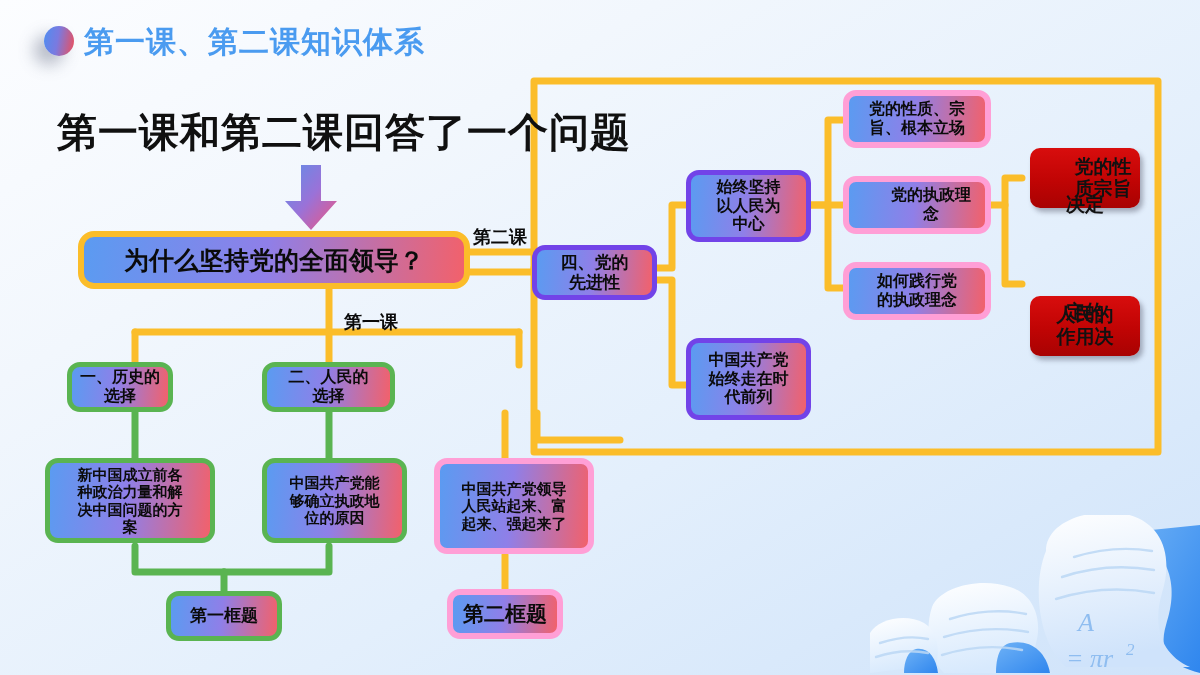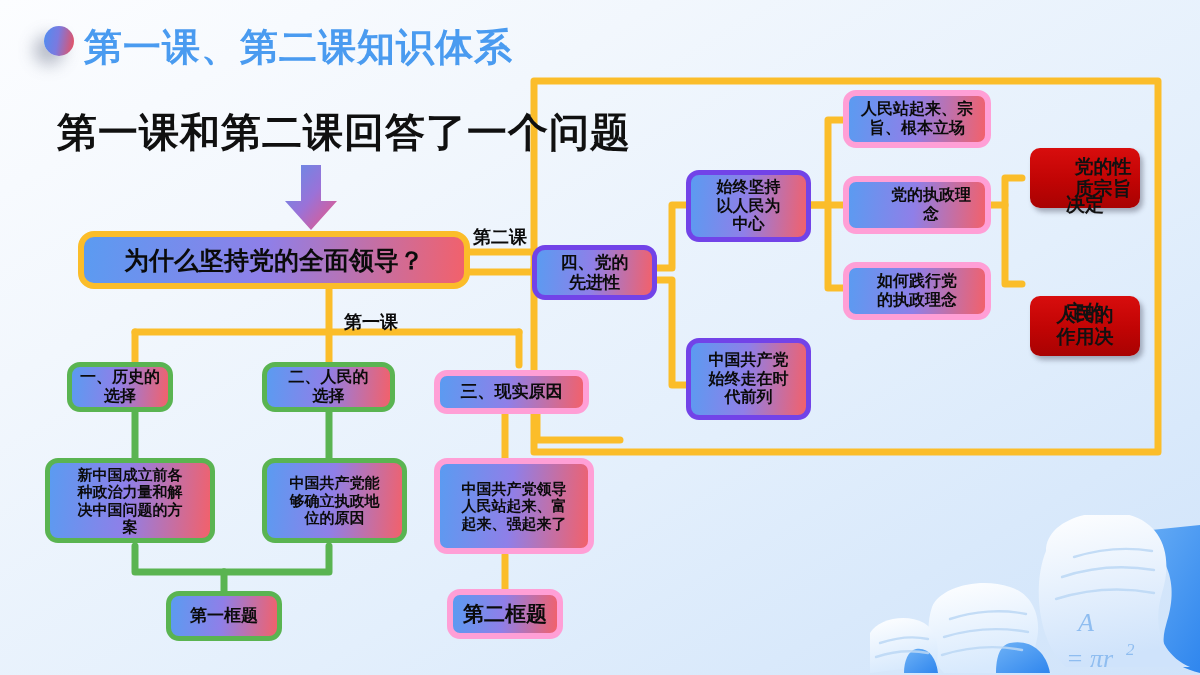--- a/index.html
+++ b/index.html
@@ -15,21 +15,21 @@
   .deco{position:absolute;right:0;bottom:0;width:330px;height:160px;pointer-events:none;}
 
   
   .hdr-bullet{
     position:absolute;left:44px;top:26px;width:30px;height:30px;border-radius:50%;
     background:linear-gradient(100deg,#4f8ef0 0%,#7a7ae0 45%,#ef4d58 100%);
     box-shadow:-10px 9px 16px rgba(90,100,125,.42);
   }
   .hdr-title{
     position:absolute;left:84px;top:22px;
-    font-size:38px;font-weight:bold;color:#4a9bf0;letter-spacing:1px;
+    font-size:30px;font-weight:bold;color:#4a9bf0;letter-spacing:1px;
     white-space:nowrap;
   }
   .big-title{
     position:absolute;left:57px;top:105px;
     font-size:40px;font-weight:bold;color:#101010;letter-spacing:1px;
     white-space:nowrap;
   }
 
   
   .arrow{position:absolute;left:283px;top:165px;width:56px;height:66px;}
@@ -139,23 +139,20 @@
   <div class="lbl" style="left:344px;top:310px;font-size:18px;">第一课</div>
 
   <div class="node n-green" style="left:67px;top:362px;width:106px;height:50px;font-size:16px;white-space:pre-line;">
     <span>一、历史的
 选择</span>
   </div>
   <div class="node n-green" style="left:262px;top:362px;width:133px;height:50px;font-size:16px;white-space:pre-line;">
     <span>二、人民的
 选择</span>
   </div>
-  <div class="node n-pink" style="left:434px;top:370px;width:155px;height:44px;font-size:17px;white-space:pre-line;">
-    <span>三、现实原因</span>
-  </div>
 
   <div class="node n-green" style="left:45px;top:458px;width:170px;height:85px;font-size:15px;white-space:pre-line;">
     <span>新中国成立前各
 种政治力量和解
 决中国问题的方
 案</span>
   </div>
   <div class="node n-green" style="left:262px;top:458px;width:145px;height:85px;font-size:15px;white-space:pre-line;">
     <span>中国共产党能
 够确立执政地
@@ -184,21 +181,21 @@
 以人民为
 中心</span>
   </div>
   <div class="node n-purple" style="left:686px;top:338px;width:125px;height:82px;font-size:16px;white-space:pre-line;">
     <span>中国共产党
 始终走在时
 代前列</span>
   </div>
 
   <div class="node n-pink" style="left:843px;top:90px;width:148px;height:58px;font-size:16px;white-space:pre-line;">
-    <span>人民站起来、宗
+    <span>党的性质、宗
 旨、根本立场</span>
   </div>
   <div class="node n-pink" style="left:843px;top:176px;width:148px;height:58px;font-size:16px;white-space:pre-line;padding-left:28px;">
     <span>党的执政理
 念</span>
   </div>
   <div class="node n-pink" style="left:843px;top:262px;width:148px;height:58px;font-size:16px;white-space:pre-line;">
     <span>如何践行党
 的执政理念</span>
   </div>

